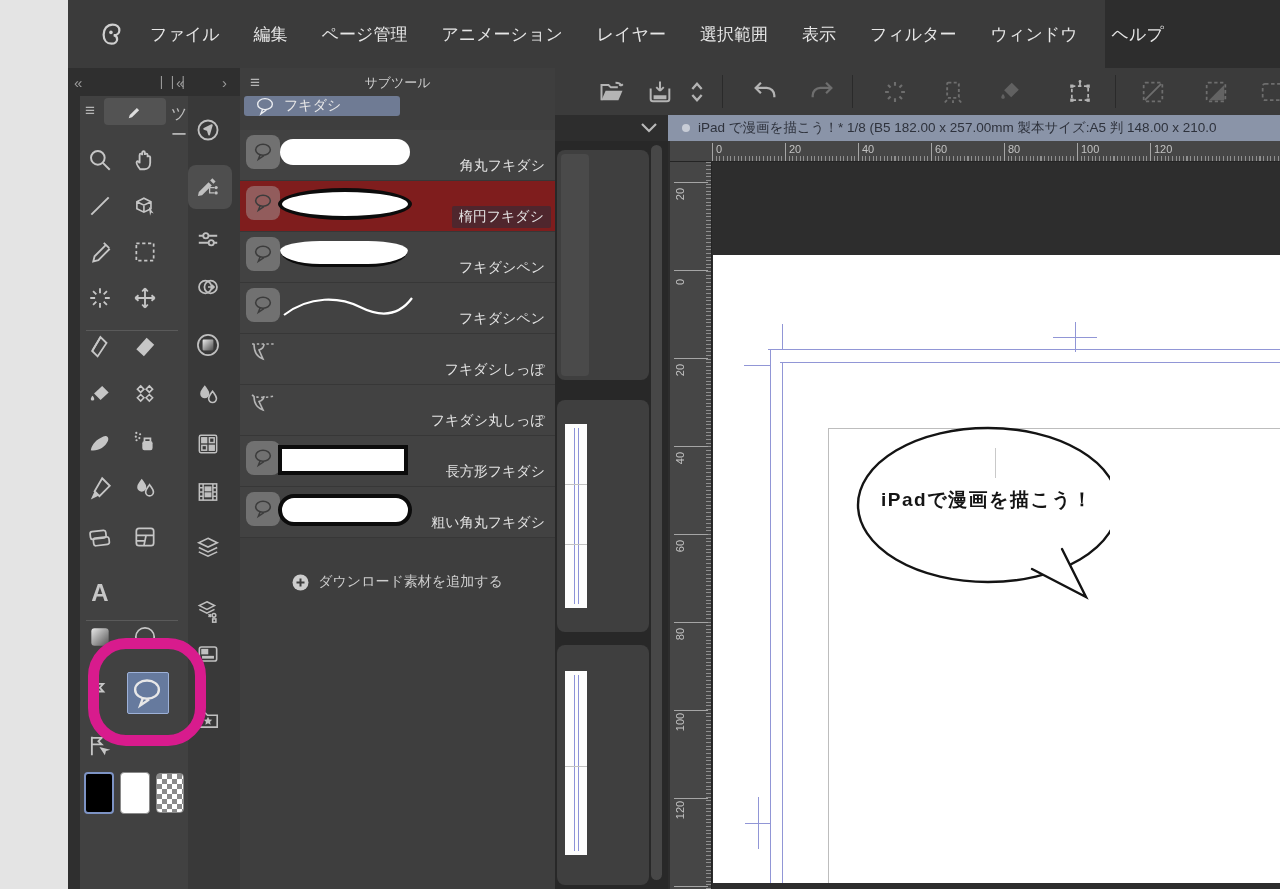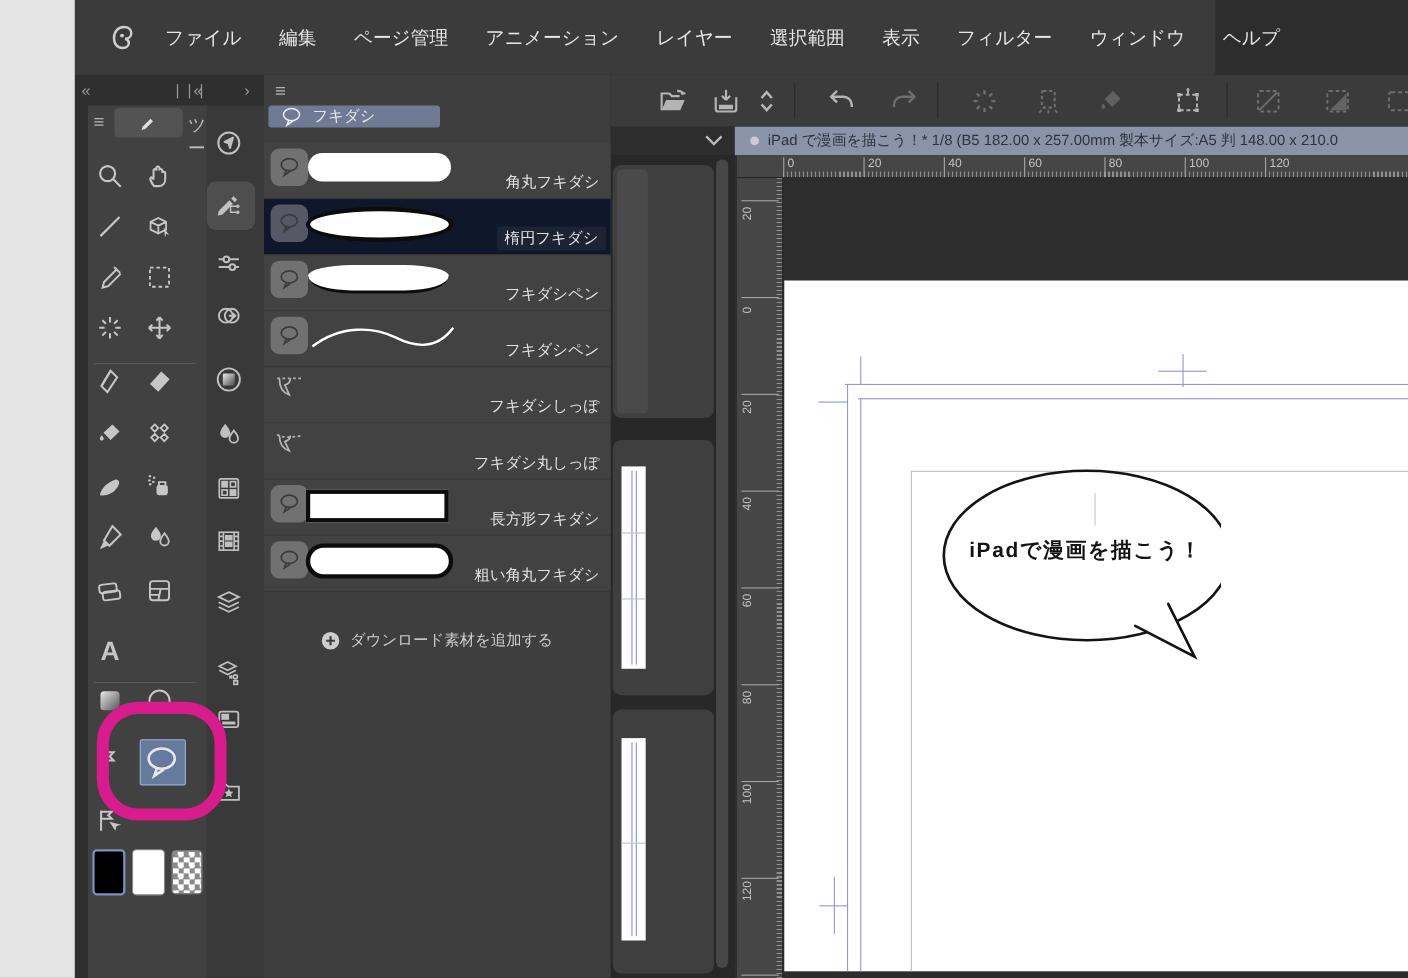--- a/index.html
+++ b/index.html
@@ -31,21 +31,21 @@
   .q-selbox{position:absolute;left:0px;top:69px;width:44px;height:44px;background:#4e4e4e;border-radius:8px;}
   .balloon-selbox{position:absolute;left:47px;top:576px;width:40px;height:40px;background:#667a9e;border:1px solid #9db1d8;border-radius:2px;}
   .swatch{position:absolute;top:676px;height:42px;border-radius:4px;box-sizing:border-box;}
   
   .subtool{left:240px;top:68px;width:315px;height:821px;background:#3e3e3e;z-index:10;}
   .st-title{position:absolute;left:0;top:6px;width:100%;text-align:center;font-size:13px;color:#cfcfcf;}
   .st-burger{position:absolute;left:10px;top:5px;color:#b5b5b5;font-size:17px;}
   .st-tab{position:absolute;top:28px;height:20px;border-radius:3px;display:flex;align-items:center;gap:8px;padding-left:10px;box-sizing:border-box;font-size:14px;color:#e8e8e8;}
   .st-list{position:absolute;left:0;top:62px;width:315px;}
   .strow{position:absolute;left:0;width:315px;height:51px;background:#424242;border-bottom:1px solid #373737;box-sizing:border-box;}
-  .strow.sel{background:#0f172a;}
+  .strow.sel{background:#7f1d1d;}
   .badge{position:absolute;left:6px;top:5px;width:34px;height:34px;background:rgba(170,170,170,.45);border-radius:8px;display:flex;align-items:center;justify-content:center;}
   .strowlabel{position:absolute;right:10px;bottom:5px;font-size:14px;color:#e3e3e3;white-space:nowrap;}
   .sel .strowlabel{background:rgba(40,45,58,.55);padding:2px 7px;border-radius:2px;bottom:3px;right:4px;}
   .prev{position:absolute;box-sizing:border-box;}
   .p-pill{left:40px;top:9px;width:130px;height:26px;background:#fff;border-radius:14px;}
   .p-ellipse{left:38px;top:7px;width:134px;height:32px;background:#fff;border:4px solid #0c0c0c;border-radius:50%;}
   .p-curve{left:40px;top:9px;width:128px;height:26px;background:#fff;border-bottom:3px solid #0c0c0c;border-radius:50% 50% 50% 50%/60% 60% 100% 100%;}
   .p-rect{left:38px;top:9px;width:130px;height:30px;background:#fff;border:4px solid #0c0c0c;}
   .p-rough{left:38px;top:7px;width:134px;height:32px;background:#fff;border:4px solid #0c0c0c;border-radius:16px;}
   .dl-row{position:absolute;left:0;top:505px;width:100%;display:flex;align-items:center;justify-content:center;gap:9px;color:#cdcdcd;font-size:14px;}
@@ -448,20 +448,21 @@
     <span class="qicon icon" style="left:7px;top:610px">
       <svg width="26" height="26" viewBox="0 0 24 24" fill="none" stroke="#c0c0c0" stroke-width="1.5">
           <path d="M3.5 19.5v-13h6l2 2h9v11z"></path>
           <path d="M12 10l1.2 2.4 2.7.3-2 1.9.5 2.7L12 16l-2.4 1.3.5-2.7-2-1.9 2.7-.3z" fill="#c0c0c0" stroke="none"></path>
         </svg>
     </span>
   </div>
 
   <div class="subtool abs">
     <span class="st-burger">≡</span>
+    <div class="st-title">サブツール</div>
 
     <div class="st-tab" style="left:4px;width:156px;background:#6f7b94">
       <svg width="22" height="22" viewBox="0 0 24 24" fill="none" stroke="#eceef2" stroke-width="1.5">
           <ellipse cx="12" cy="10" rx="8" ry="6"></ellipse>
           <path d="M9.5 15.2L7.5 20.5l6-4.2"></path>
         </svg>
       <span>フキダシ</span>
     </div>
 
     <div class="st-list">

